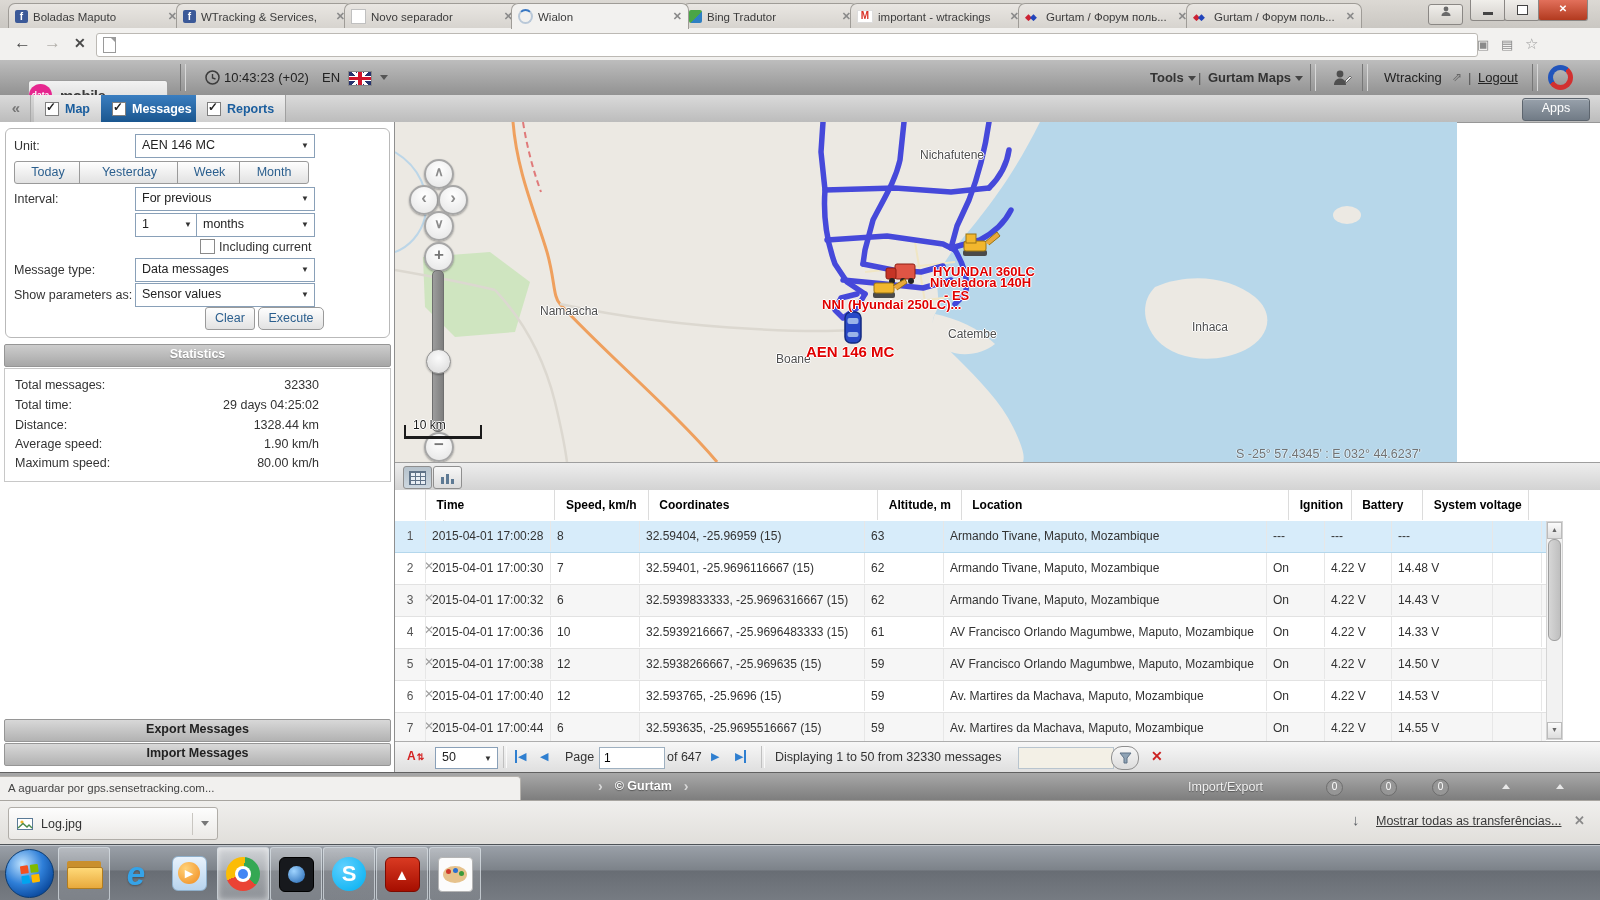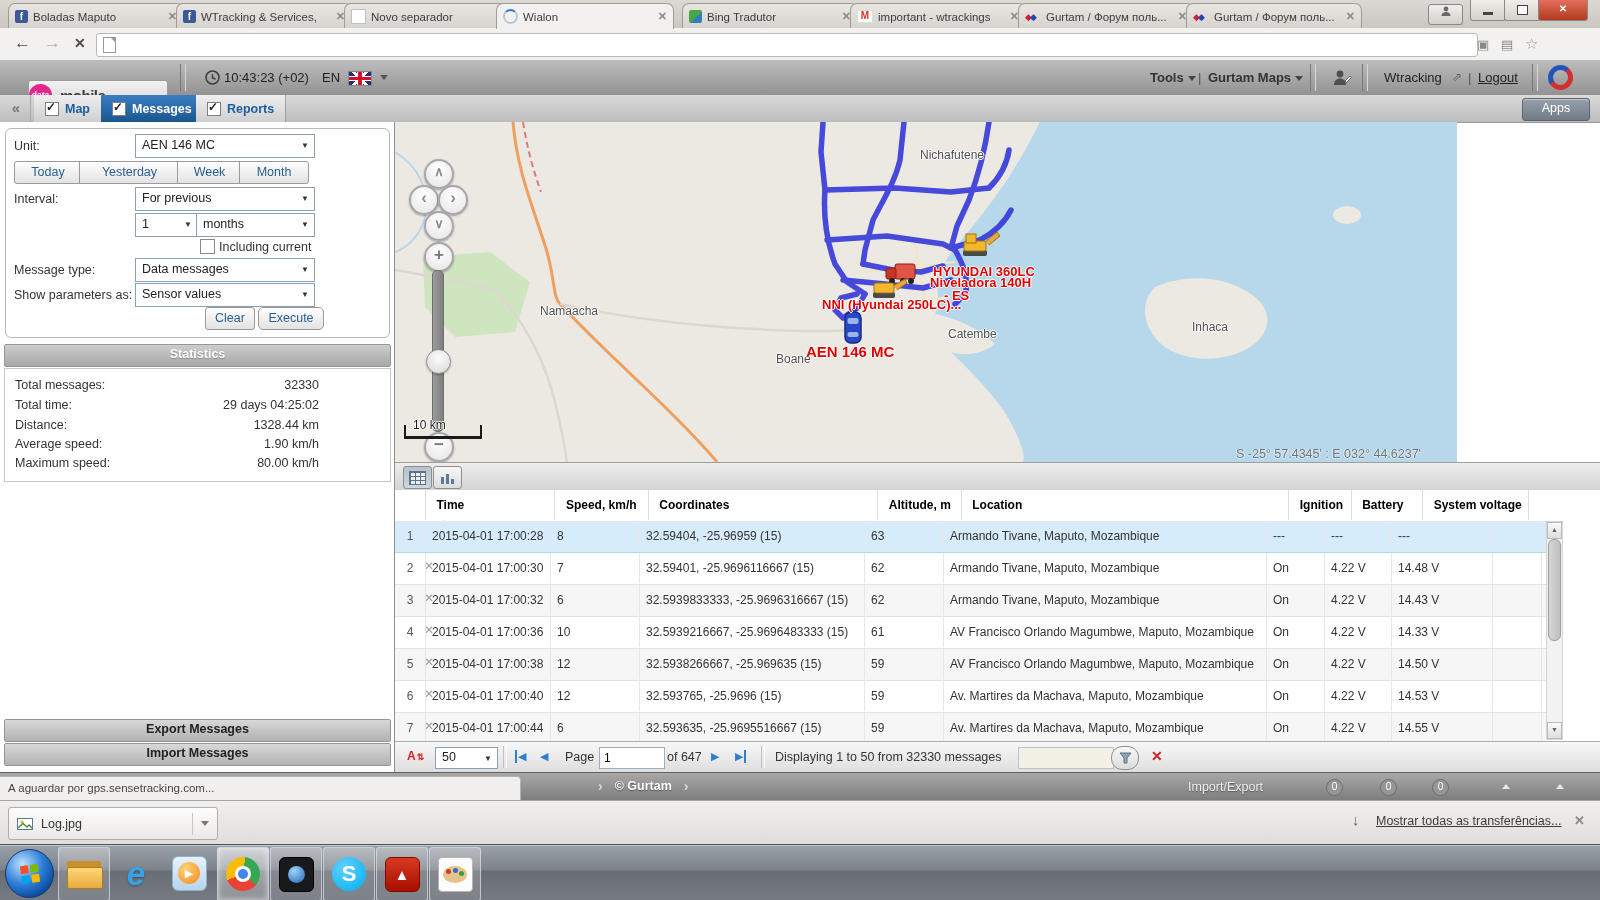--- a/index.html
+++ b/index.html
@@ -178,21 +178,21 @@
     <div class="btab" style="left:176px;width:162px">
       <span class="fb-ic"></span>
       <span class="ttl">WTracking &amp; Services,</span>
       <span class="tclose"></span>
     </div>
     <div class="btab" style="left:344px;width:162px">
       <span class="blank-ic"></span>
       <span class="ttl">Novo separador</span>
       <span class="tclose"></span>
     </div>
-    <div class="btab active" style="left:496px;width:164px">
+    <div class="btab active" style="left:511px;width:164px">
       <span class="spin-ic"></span>
       <span class="ttl">Wialon</span>
       <span class="tclose"></span>
     </div>
     <div class="btab" style="left:682px;width:162px">
       <span class="bing-ic"></span>
       <span class="ttl">Bing Tradutor</span>
       <span class="tclose"></span>
     </div>
     <div class="btab" style="left:850px;width:162px">

